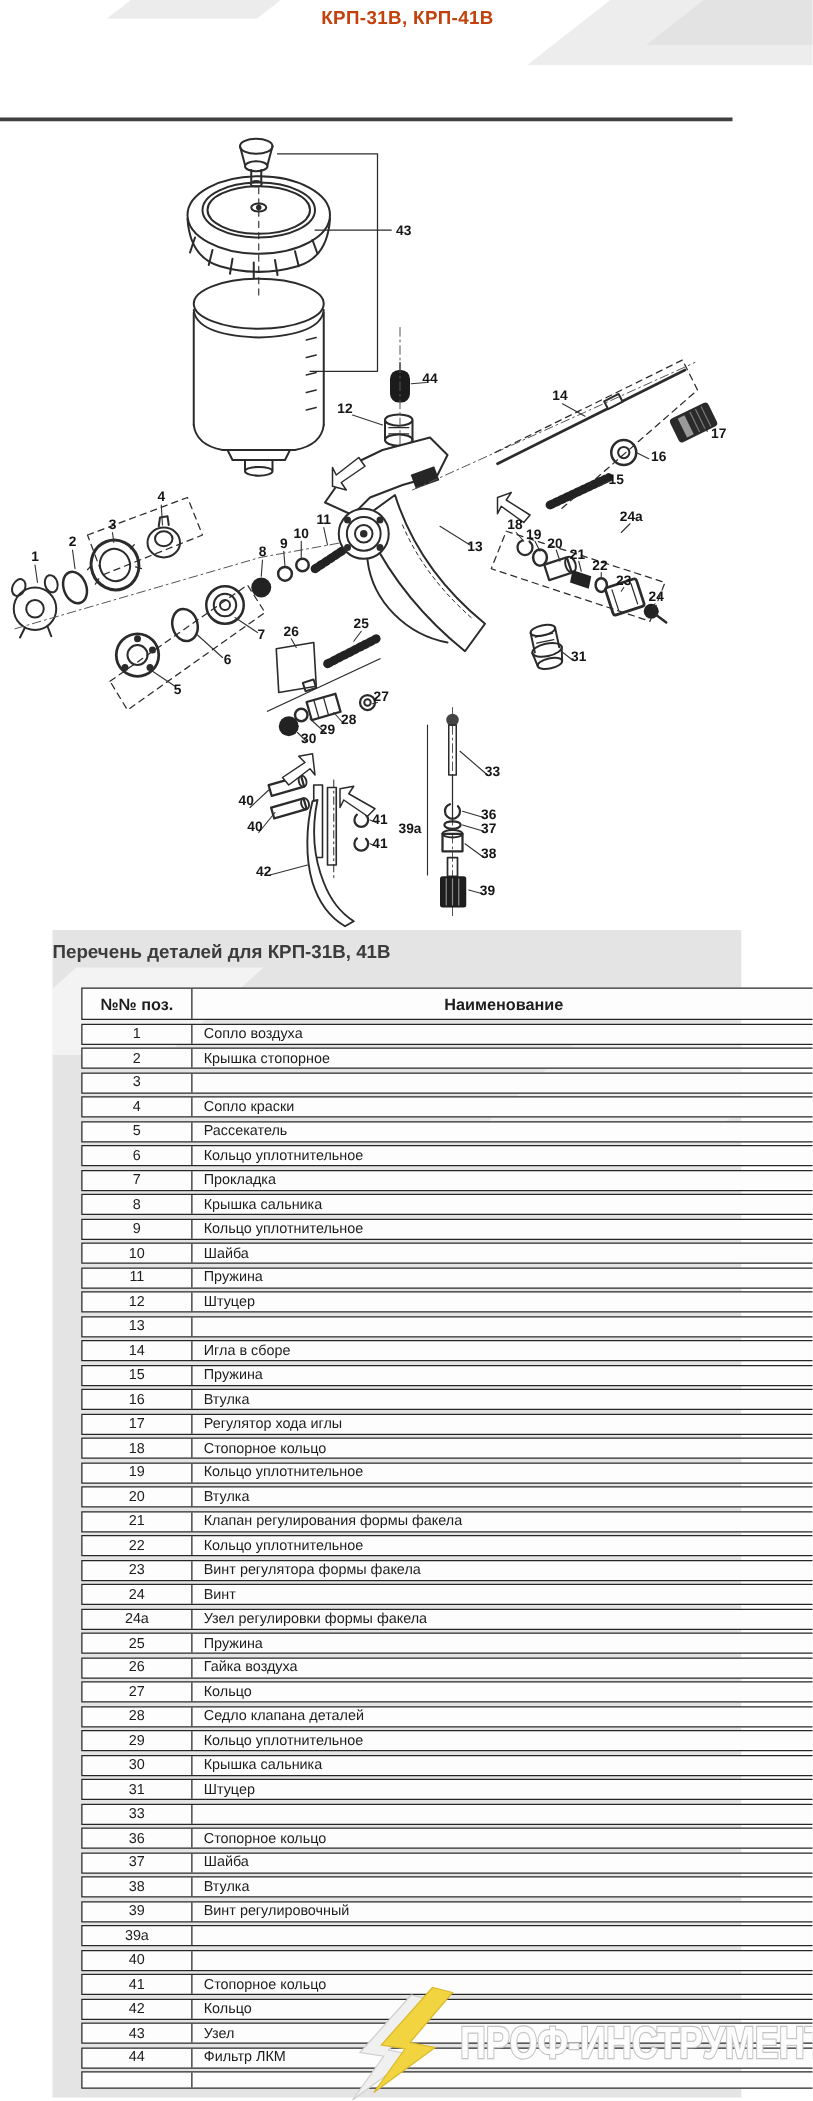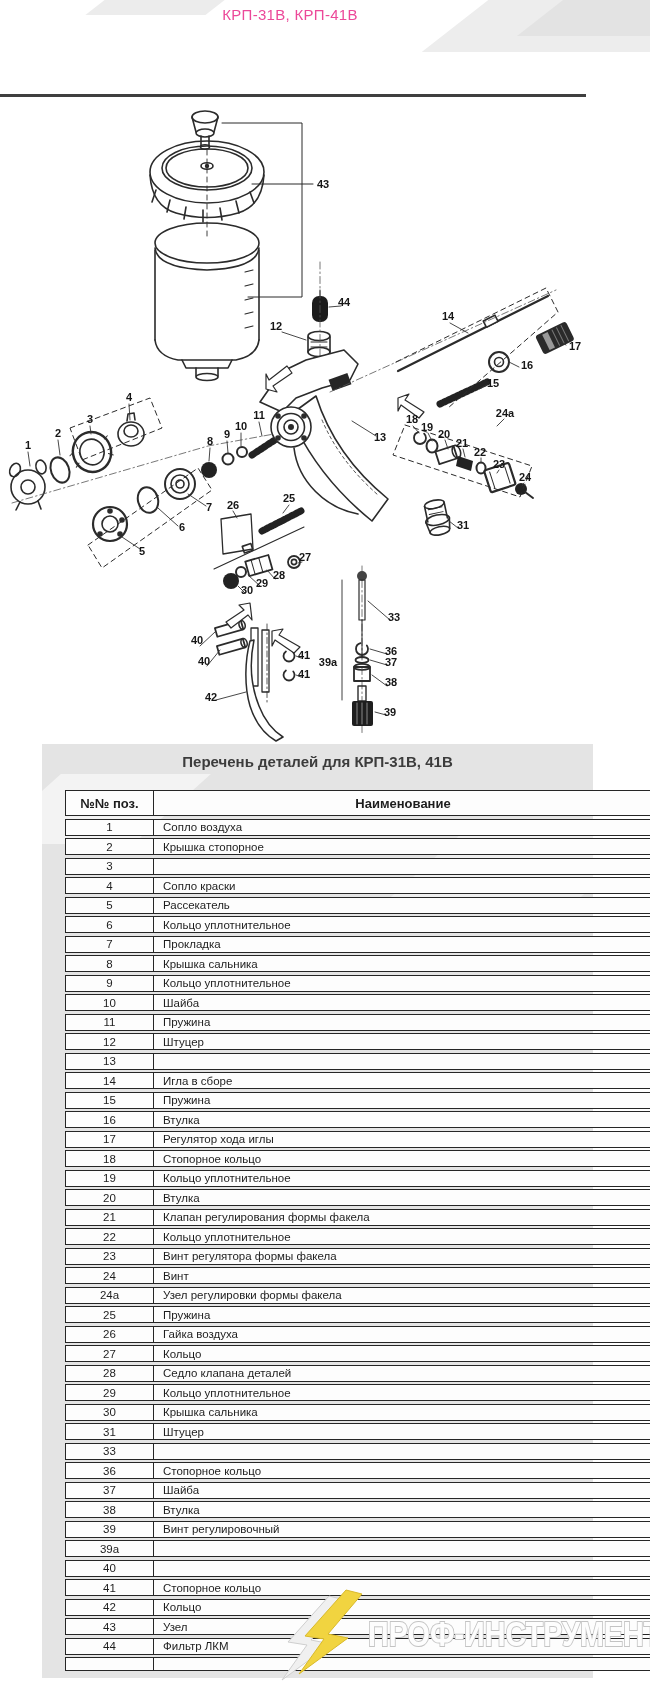--- a/index.html
+++ b/index.html
@@ -2,30 +2,30 @@
 <html><head>
 <meta charset="utf-8">
 <style>
   html,body{margin:0;padding:0;background:#fff;}
   body{width:650px;height:1681px;position:relative;overflow:hidden;
        font-family:"Liberation Sans","DejaVu Sans",sans-serif;color:#1d1d1d;}
   
   .wedge{position:absolute;top:0;background:#ececec;transform:skewX(-52deg);}
   
   .doc-title{position:absolute;top:6px;left:0;width:580px;text-align:center;
-             font-size:15px;font-weight:normal;color:#ec4899;letter-spacing:.3px;z-index:3;}
+             font-size:15px;font-weight:bold;color:#c2410c;letter-spacing:.3px;z-index:3;padding-left:36px;}
   .rule{position:absolute;top:94px;left:0;width:586px;height:2.6px;background:#3f3f3f;z-index:3;}
   
   #diagram{position:absolute;top:0;left:0;z-index:2;}
   #diagram text{font-family:"Liberation Sans","DejaVu Sans",sans-serif;
                 font-size:11px;font-weight:bold;fill:#161616;text-anchor:middle;}
   
   .panel{position:absolute;left:42px;top:744px;width:551px;height:934px;background:#e4e4e4;z-index:1;overflow:hidden;}
   .pstreak{position:absolute;background:rgba(255,255,255,.55);transform:skewX(-48deg);}
-  .panel-title{position:absolute;left:42px;top:753px;width:551px;text-align:center;
+  .panel-title{position:absolute;left:42px;top:753px;width:551px;text-align:left;
                font-size:15px;font-weight:bold;color:#3c3c3c;z-index:2;}
   .tablewrap{position:absolute;left:65px;top:790px;width:588px;z-index:2;}
   .trow,.thead{display:flex;border:1.6px solid #262626;background:#fdfdfd;
                box-sizing:border-box;margin-bottom:2.5px;align-items:center;}
   .thead{height:26px;font-weight:bold;font-size:13px;}
   .trow{height:17px;font-size:11.5px;}
   .c1{width:88px;flex:0 0 88px;align-self:stretch;display:flex;align-items:center;justify-content:center;
       border-right:1.6px solid #262626;box-sizing:border-box;}
   .c2{flex:1;padding-left:9px;display:flex;align-items:center;white-space:nowrap;overflow:hidden;}
   .thead .c2{justify-content:center;padding-left:0;}

